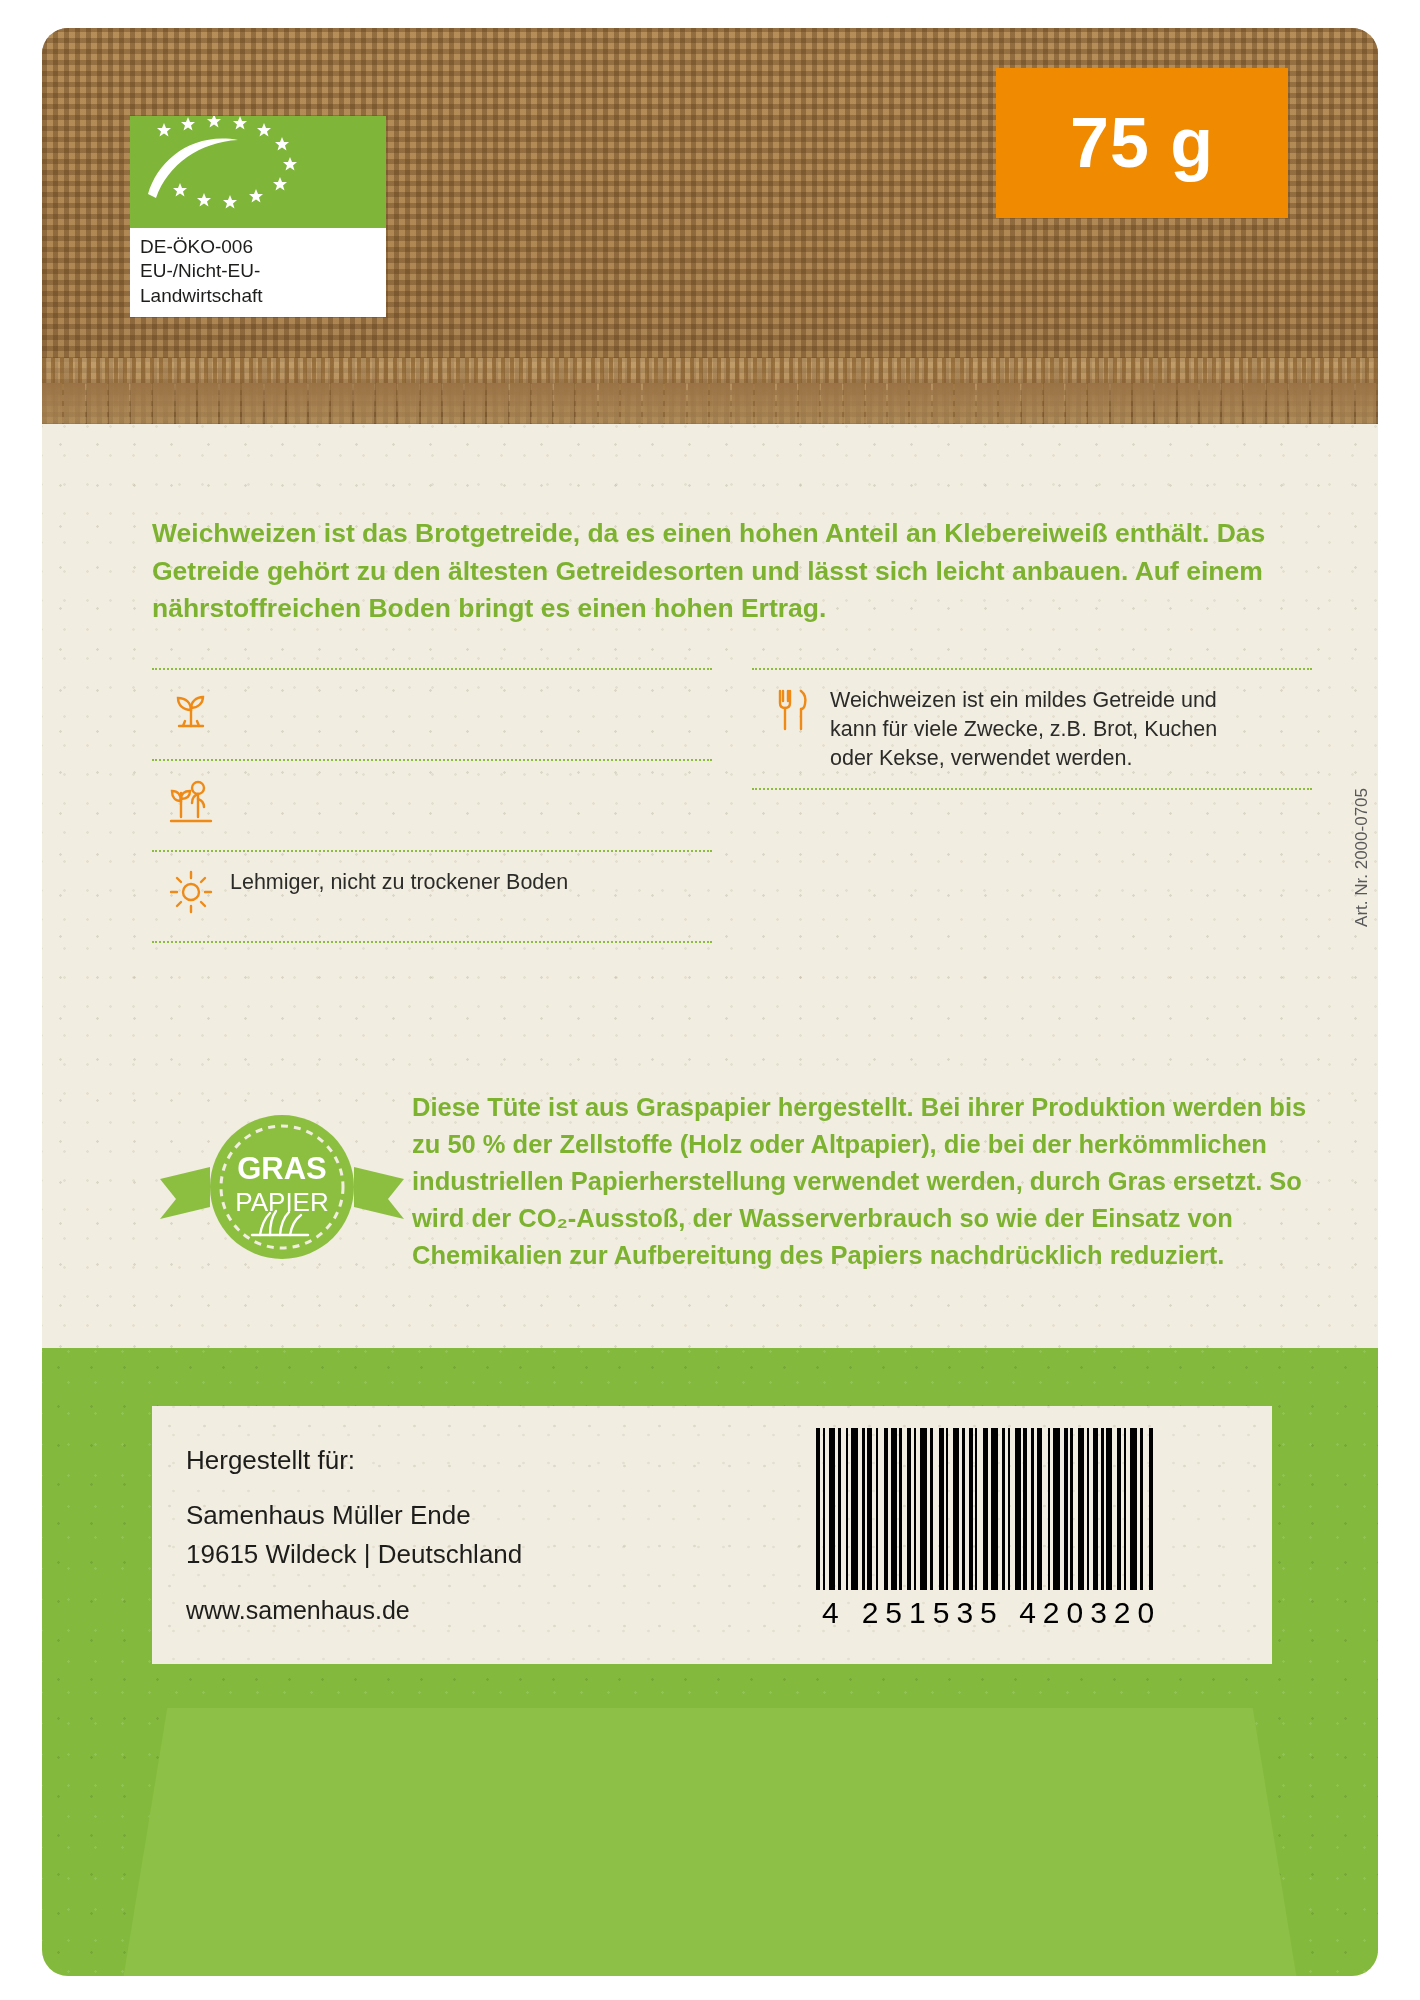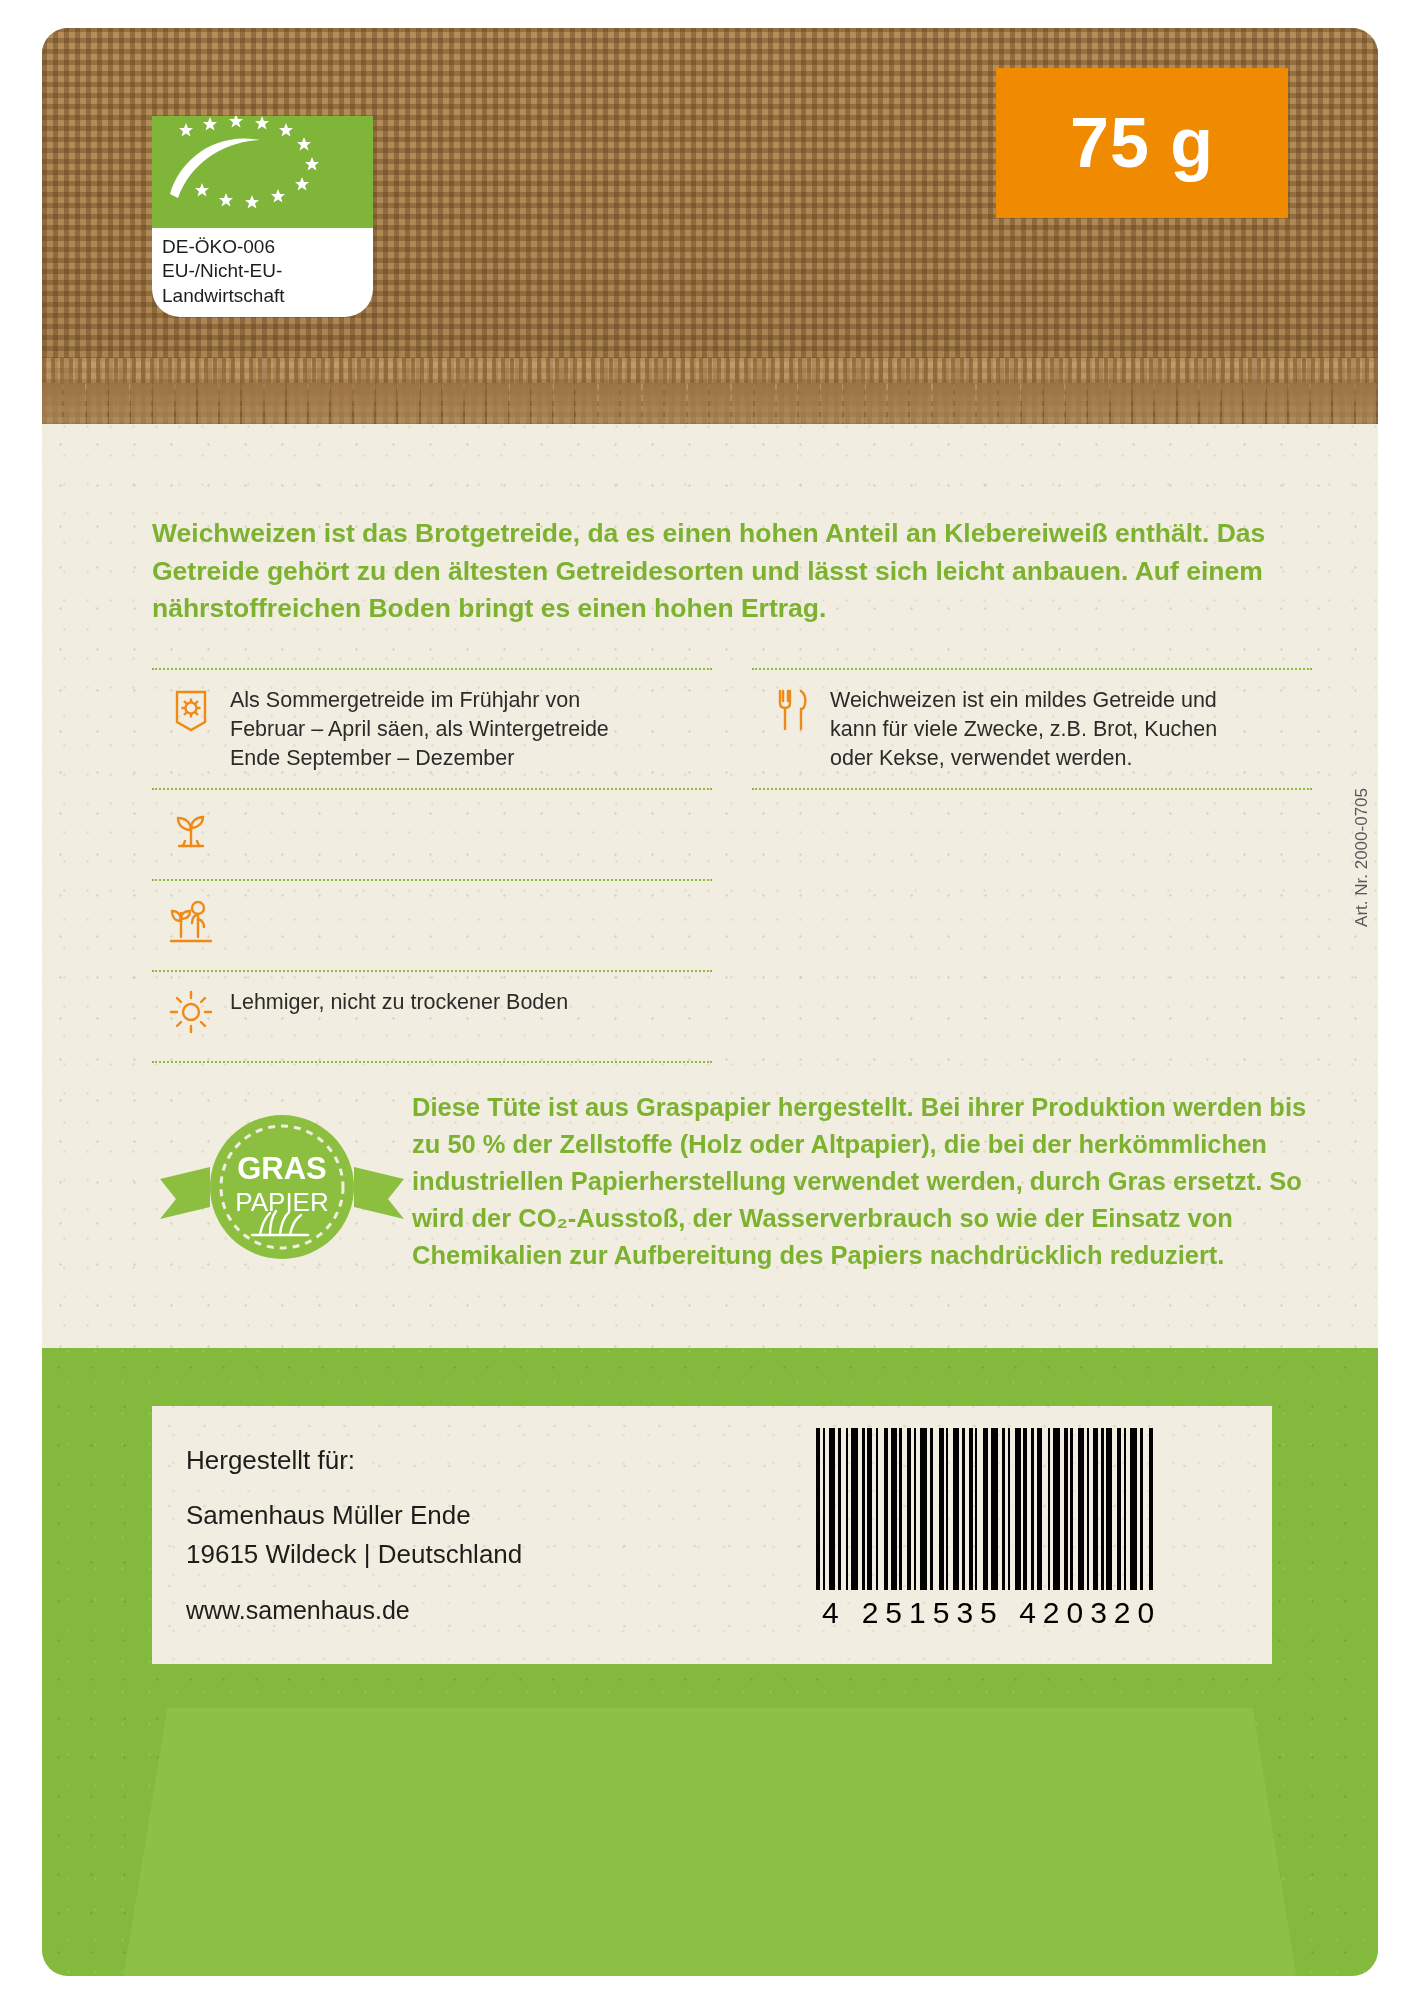--- a/index.html
+++ b/index.html
@@ -89,25 +89,24 @@
       radial-gradient(rgba(120,110,80,0.18) 1px, transparent 1.4px),
       radial-gradient(rgba(140,125,90,0.13) 1px, transparent 1.4px);
     background-size: 37px 41px, 23px 29px;
     background-position: 0 0, 11px 17px;
     pointer-events: none;
   }
 
   
   .bio-logo {
     position: absolute;
-    left: 110px;
+    left: 88px;
     top: 88px;
-    width: 221px;
+    width: 256px;
     background: #ffffff;
-    border-radius: 28px;
   }
   .bio-leaf {
     height: 112px;
     background: #7fb539;
     position: relative;
     overflow: hidden;
   }
   .bio-leaf svg { display: block; }
   .bio-text {
     font-size: 19px;
@@ -427,33 +426,20 @@
   <div class="weight-badge">
     <span>75 g</span>
   </div>
 
   <div class="intro">Weichweizen ist das Brotgetreide, da es einen hohen Anteil an Klebereiweiß enthält. Das Getreide gehört zu den ältesten Getreidesorten und lässt sich leicht anbauen. Auf einem nährstoffreichen Boden bringt es einen hohen Ertrag.</div>
 
   <div class="features">
 
     <div class="fcol">
 
-      <div class="frow">
-        <div class="ficon">
-          <svg width="48" height="48" viewBox="0 0 48 48" fill="none" stroke="#ef8a17" stroke-width="2.4">
-            <path d="M10 6 h28 v30 l-14 8 -14 -8 z"></path>
-            <circle cx="24" cy="22" r="5.5"></circle>
-            <path d="M24 12.5 v4 M24 27.5 v4 M14.5 22 h4 M29.5 22 h4"></path>
-            <path d="M17 15 l3 3 M31 15 l-3 3 M17 29 l3 -3 M31 29 l-3 -3"></path>
-          </svg>
-        </div>
-        <div class="ftext">Als Sommergetreide im Frühjahr von
-Februar – April säen, als Wintergetreide
-Ende September – Dezember</div>
-      </div>
 
       <div class="frow">
         <div class="ficon">
           <svg width="48" height="48" viewBox="0 0 48 48" fill="none" stroke="#ef8a17" stroke-width="2.4" stroke-linecap="round">
             <path d="M24 40 V20"></path>
             <path d="M24 24 C16 24 11 19 11 12 c8 0 13 5 13 12z"></path>
             <path d="M24 22 C31 22 36 17 36 11 c-7 0 -12 5 -12 11z"></path>
             <path d="M12 40 h24"></path>
             <path d="M16 40 l2 -5 M32 40 l-2 -5"></path>
           </svg>

